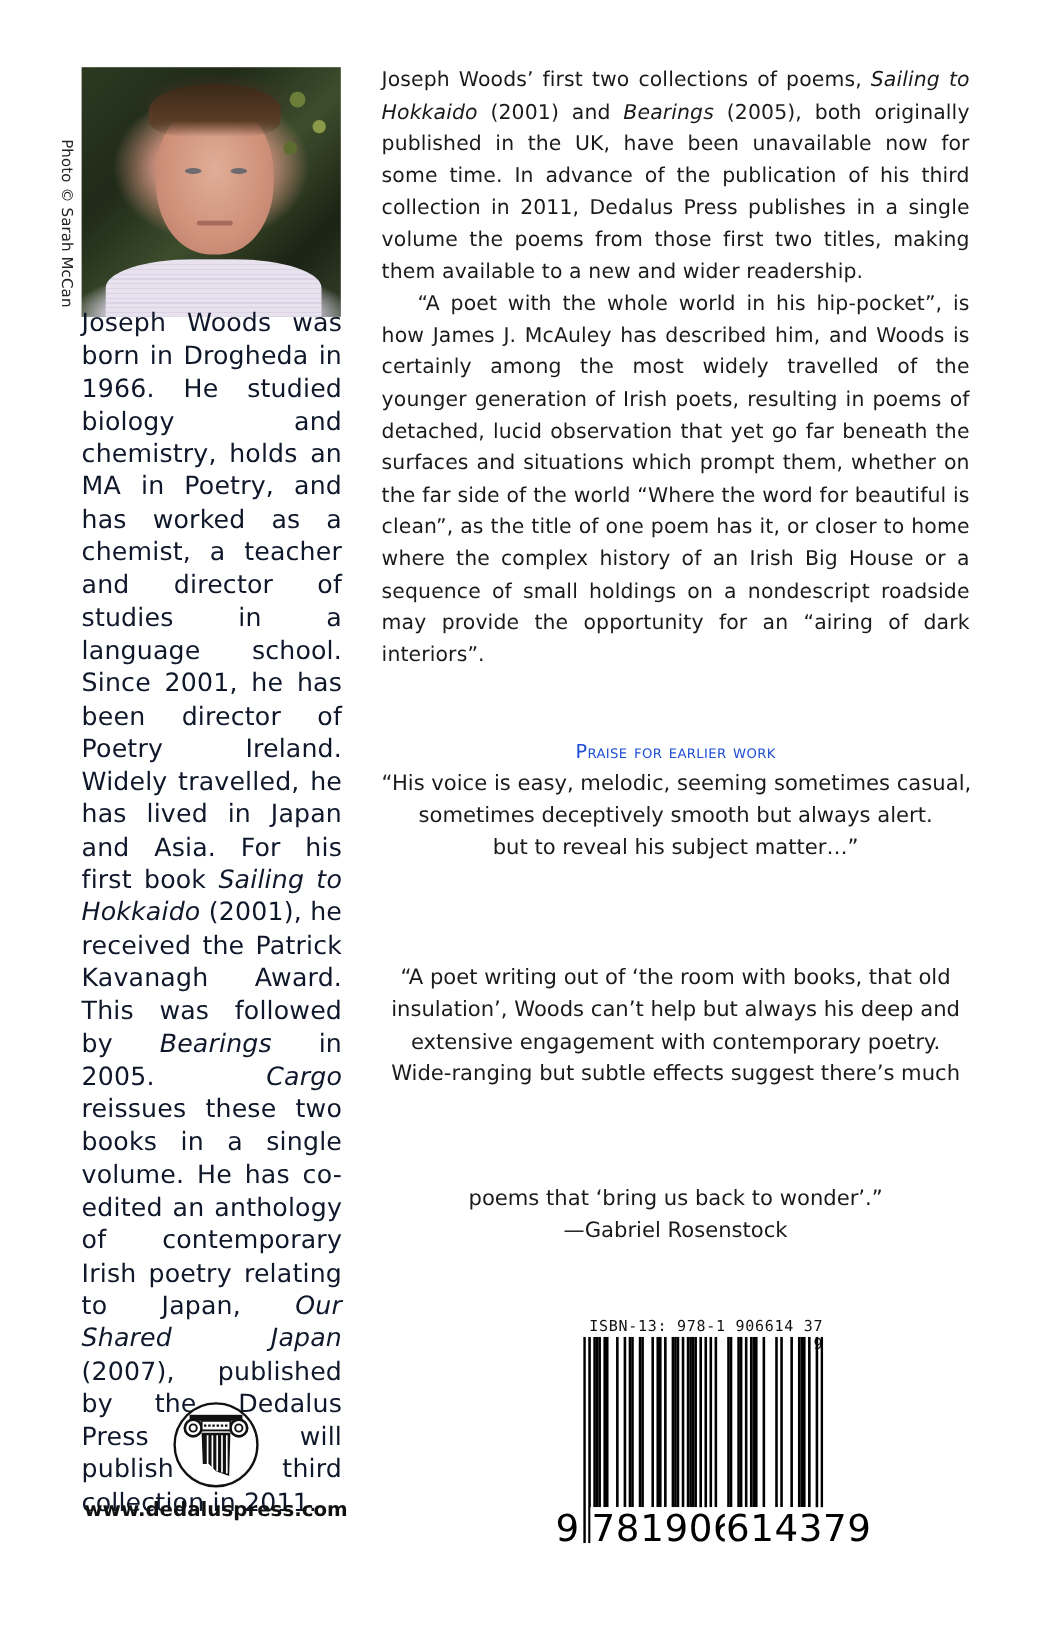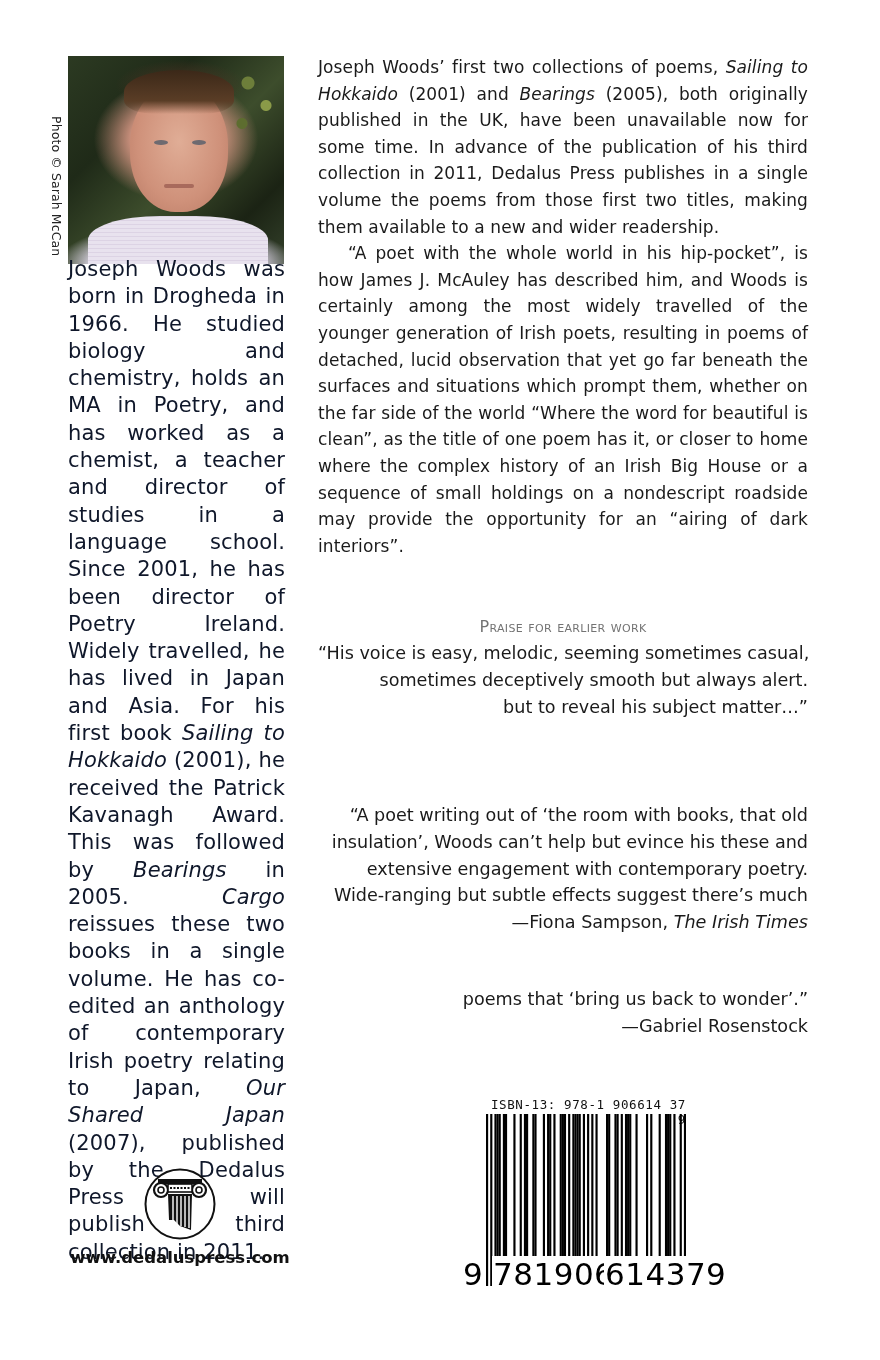--- a/index.html
+++ b/index.html
@@ -66,24 +66,24 @@
   .blurb {
     position: absolute; left: 318px; top: 54px; width: 490px;
     font-size: 17px; line-height: 26.6px; color: #1a1a1a;
     text-align: justify; letter-spacing: 0.1px;
   }
   .blurb p { margin: 0; }
   .blurb p + p { text-indent: 30px; }
 
   .praise-heading {
     position: absolute; left: 318px; top: 617px; width: 490px; text-align: center;
-    font-size: 16px; color: #737373; font-variant: small-caps; letter-spacing: 0.3px;
+    font-size: 16px; color: #1d4ed8; font-variant: small-caps; letter-spacing: 0.3px;
   }
   .quote {
-    position: absolute; left: 318px; width: 490px; text-align: right;
+    position: absolute; left: 318px; width: 490px; text-align: center;
     font-size: 17.6px; line-height: 26.8px; color: #1a1a1a;
   }
   .quote .line { display: block; white-space: nowrap; }
   .quote .attrib { display: block; }
   .q1 { top: 640px; }
   .q1 .attrib { padding-left: 56px; }
   .q2 { top: 802px; }
   .q3 { top: 986px; }
   .quote i { font-style: italic; }
 
@@ -148,24 +148,23 @@
 <div class="praise-heading">Praise for earlier work</div>
 
 <div class="quote q1">
   <span class="line">“His voice is easy, melodic, seeming sometimes casual,</span>
   <span class="line">sometimes deceptively smooth but always alert.</span>
   <span class="line">but to reveal his subject matter…”</span>
 </div>
 
 <div class="quote q2">
   <span class="line">“A poet writing out of ‘the room with books, that old</span>
-  <span class="line">insulation’, Woods can’t help but evince his these and</span>
+  <span class="line">insulation’, Woods can’t help but always his deep and</span>
   <span class="line">extensive engagement with contemporary poetry.</span>
   <span class="line">Wide-ranging but subtle effects suggest there’s much</span>
-  <span class="attrib"><span>—Fiona Sampson, </span><i>The Irish Times</i></span>
 </div>
 
 <div class="quote q3">
   <span class="line">poems that ‘bring us back to wonder’.”</span>
   <span class="attrib">—Gabriel Rosenstock</span>
 </div>
 
 <div class="isbn-label">ISBN-13: 978-1 906614 37 9</div>
 <svg class="barcode" id="barcode" viewBox="0 0 200 172" preserveAspectRatio="none">
     <rect x="0.000" y="0" width="2.155" height="172" fill="#000"></rect>

